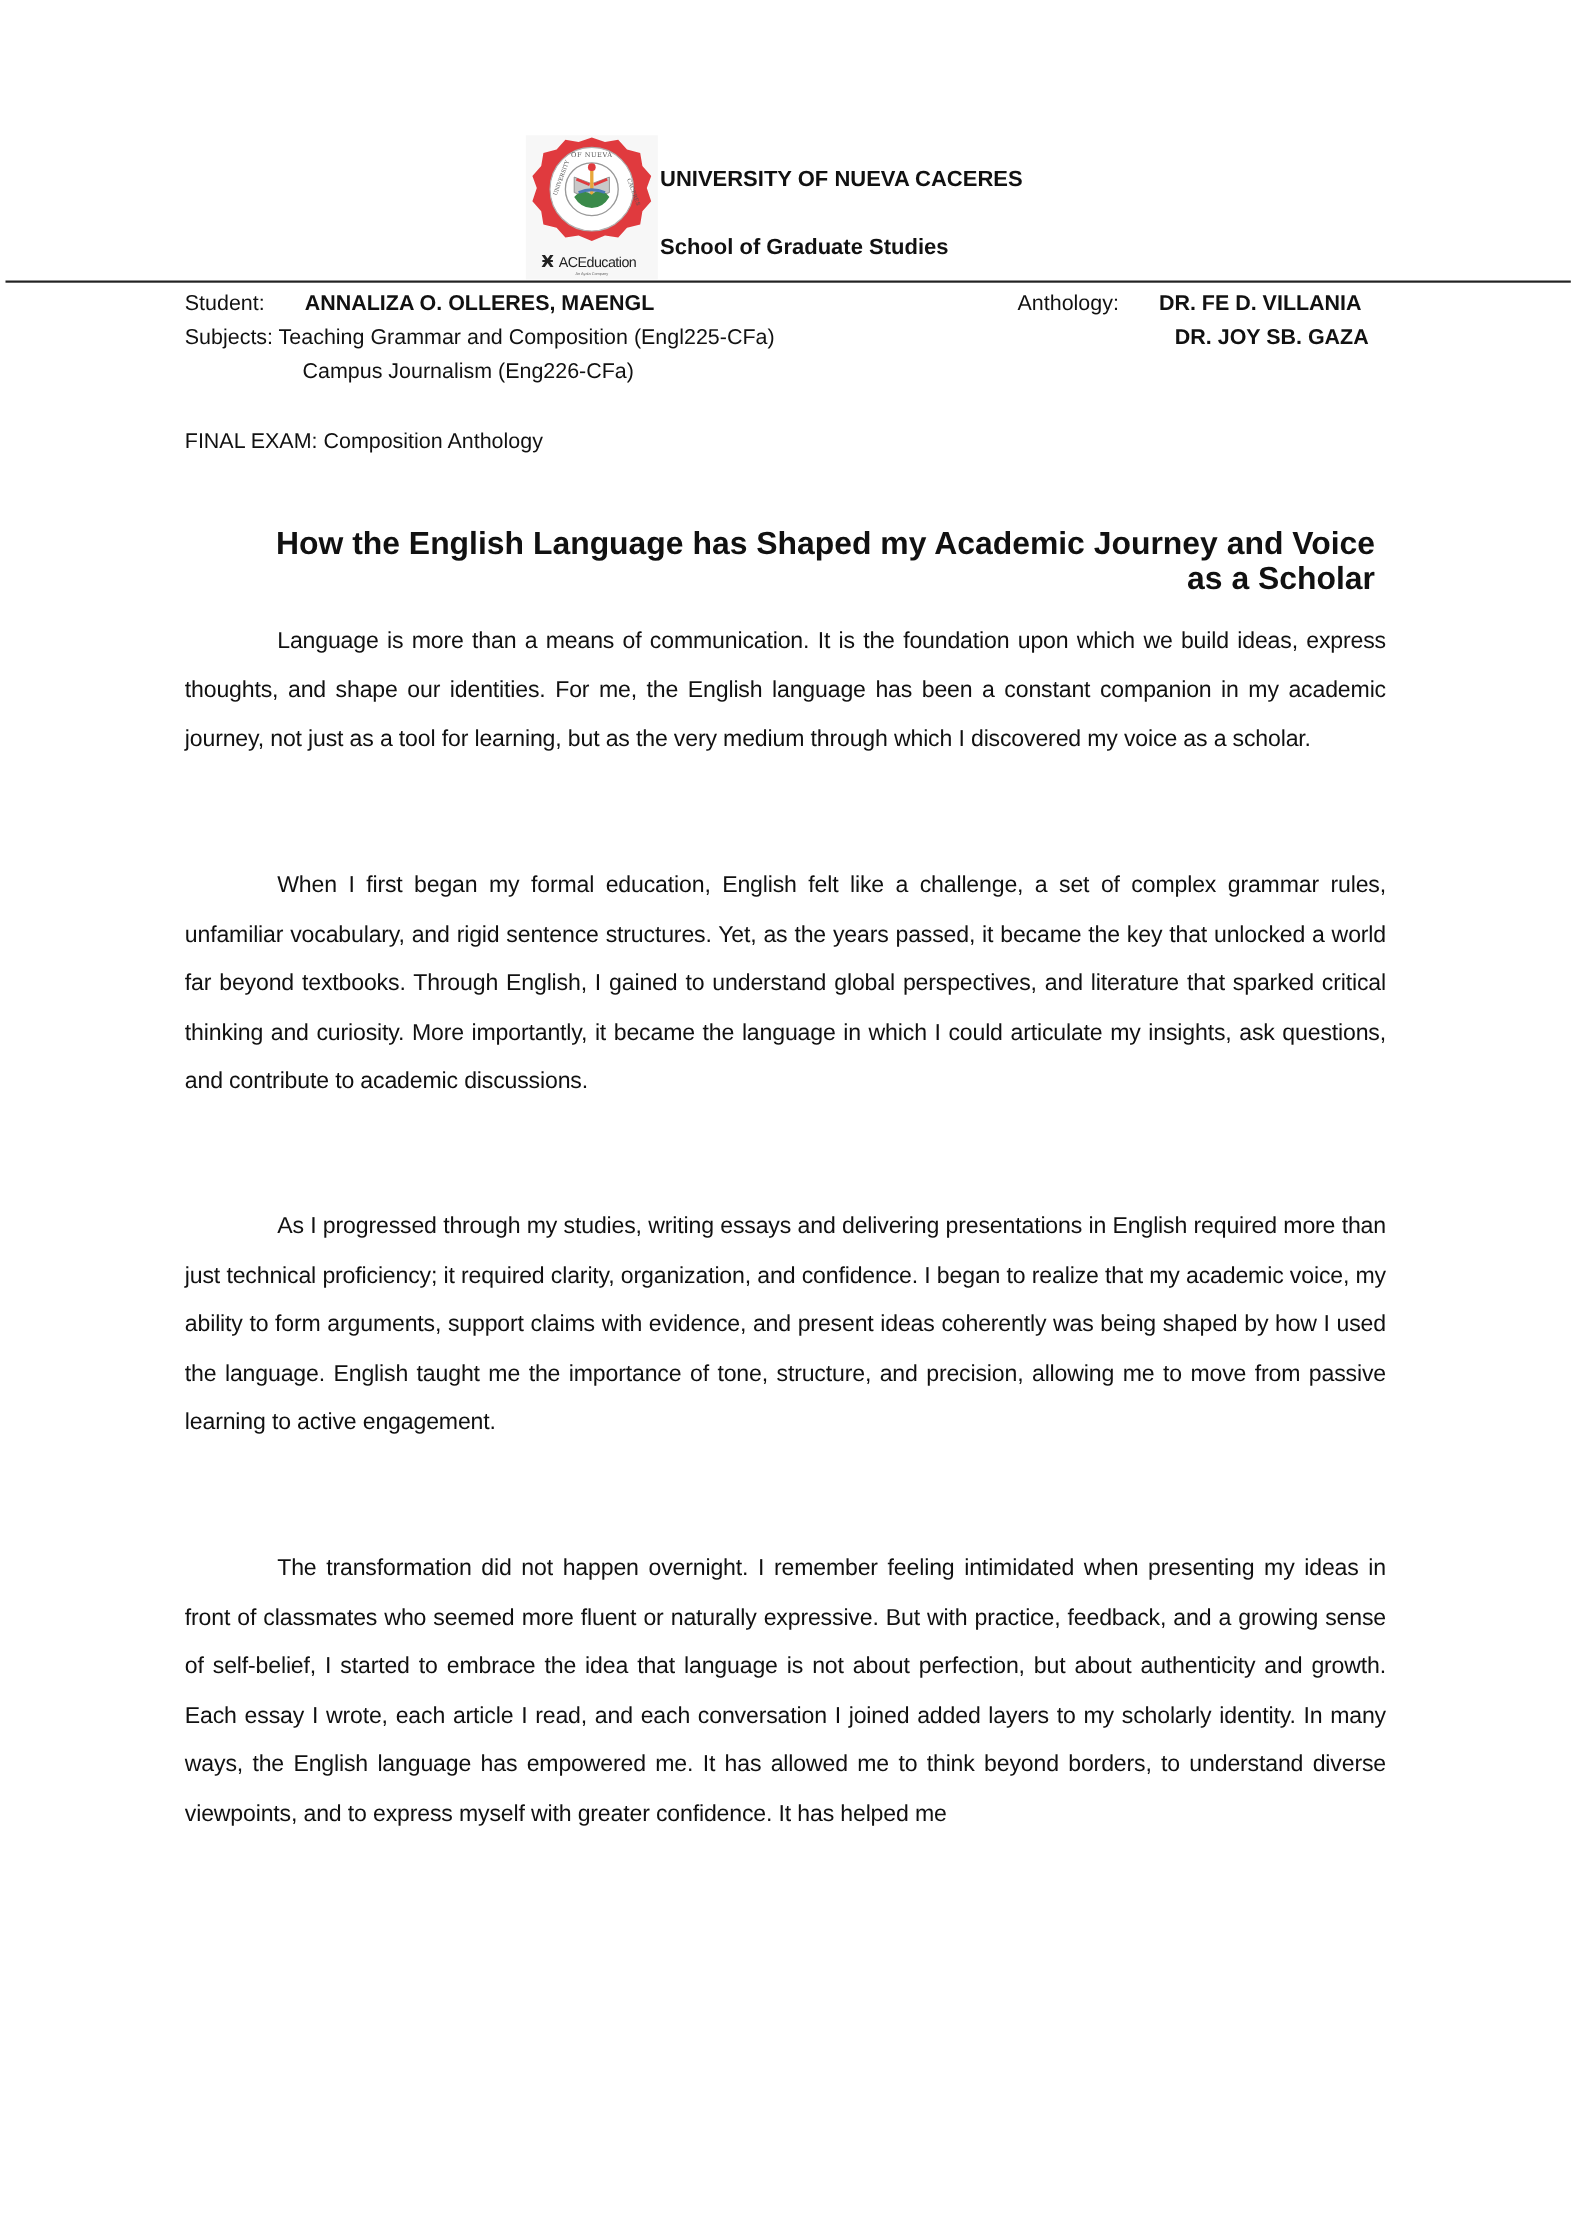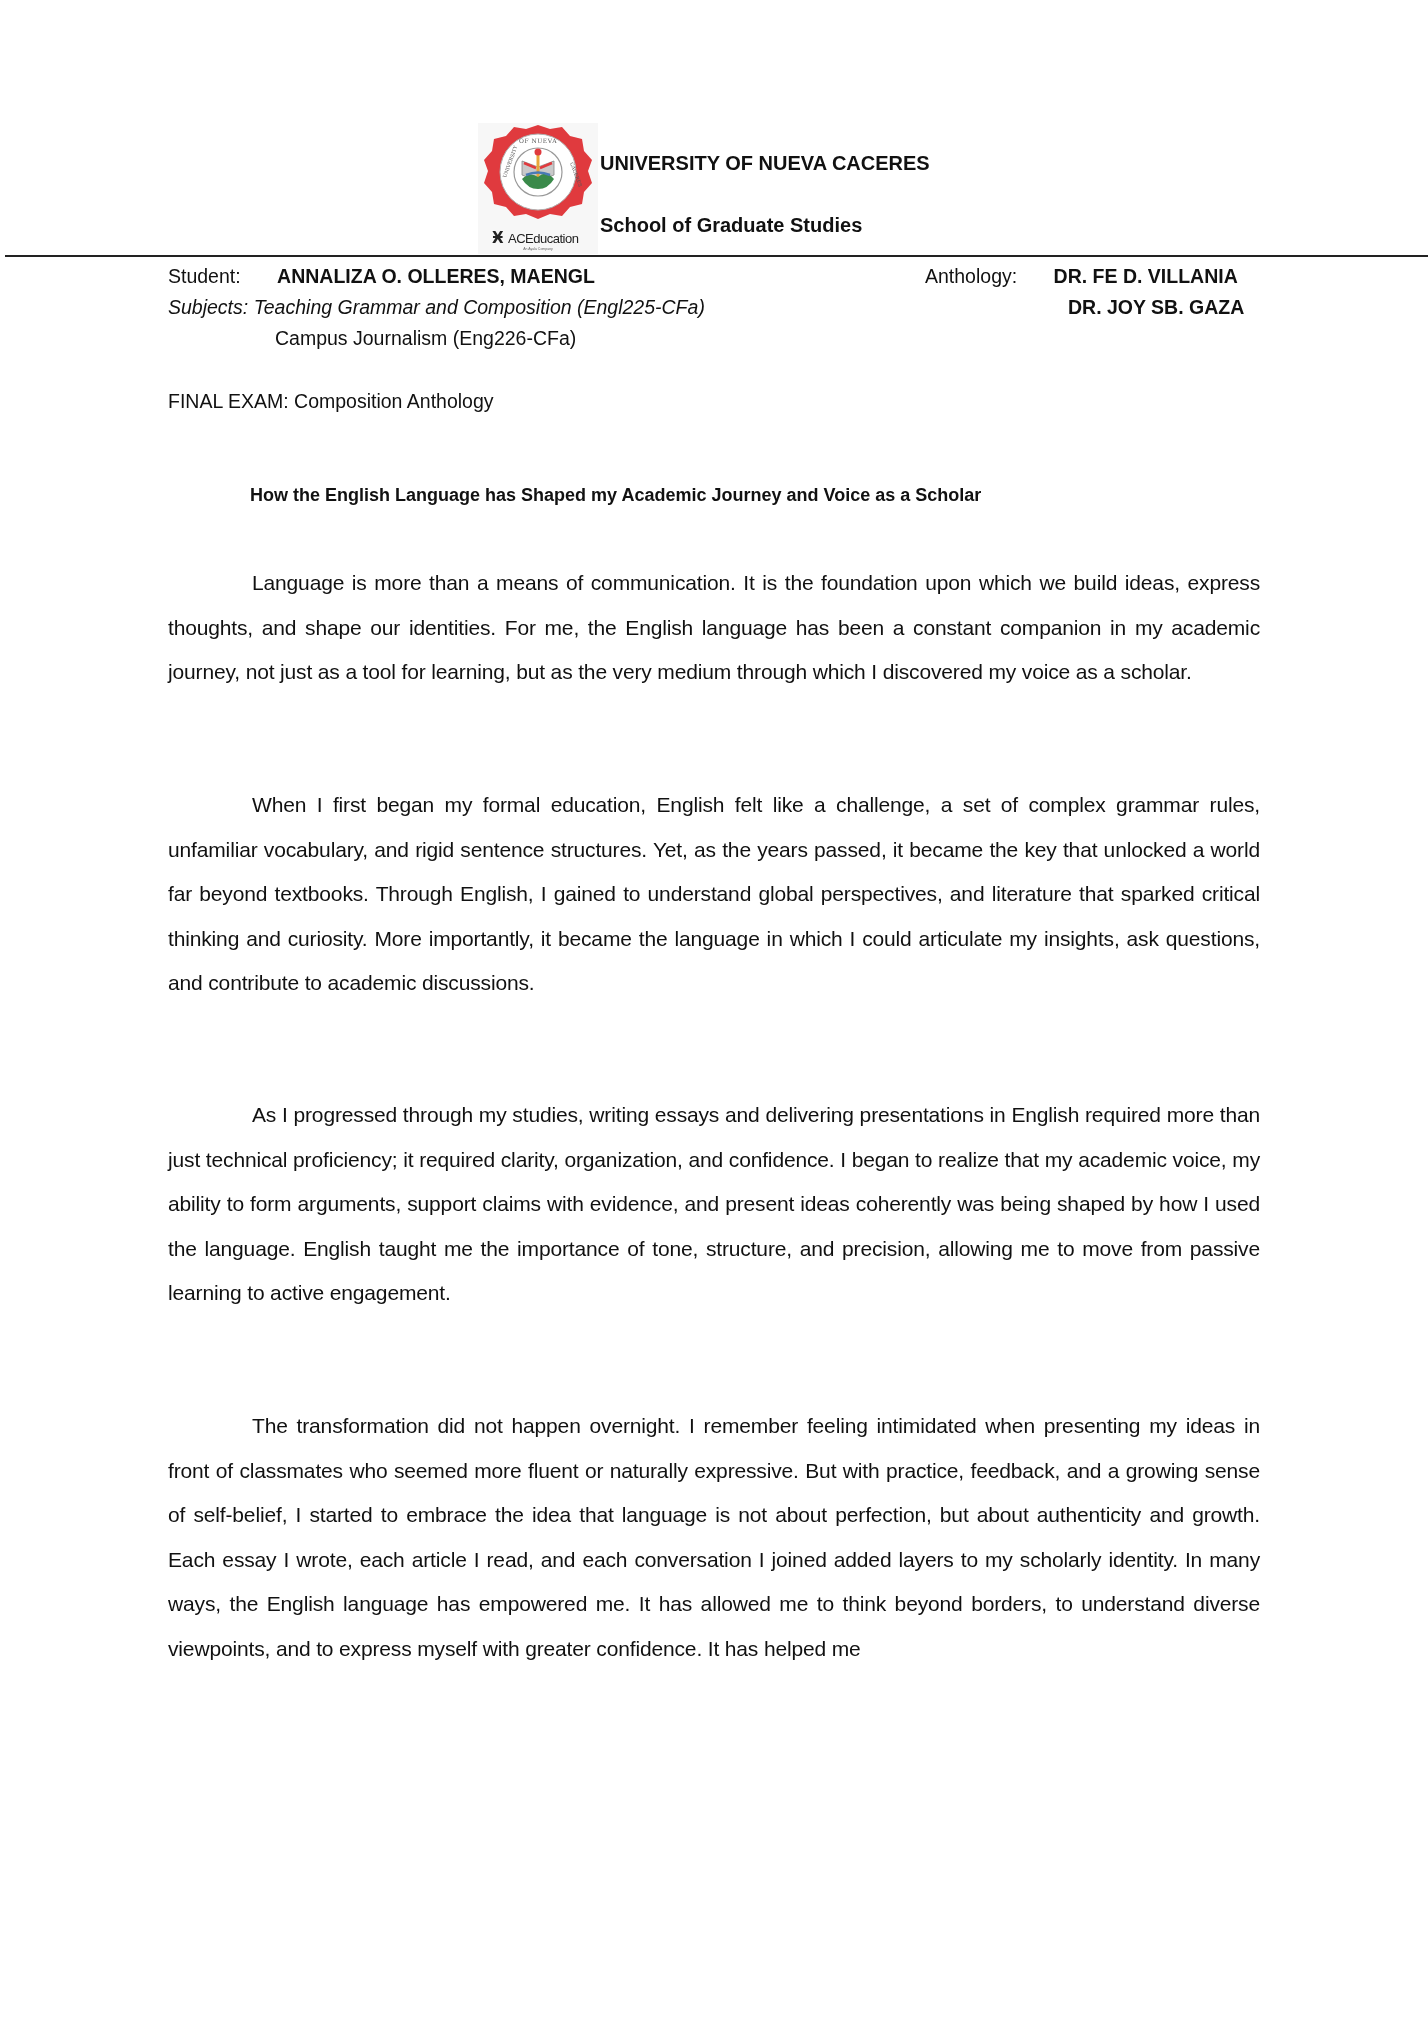--- a/index.html
+++ b/index.html
@@ -13,29 +13,29 @@
          font-family: "Liberation Sans", sans-serif; font-size: 20px; line-height: 31px; color: #111; }
   .hdr.l1 { top: 148px; font-weight: bold; }
   .hdr.l2 { top: 179px; }
   .hdr.l3 { top: 210px; font-weight: bold; }
   .rule { position: absolute; left: 5px; right: 0; top: 255px; height: 2px; background: #222; }
 
   
   .meta { position: absolute; font-family: "Liberation Sans", sans-serif; font-size: 19.5px; line-height: 31px; color: #111; white-space: nowrap; }
   .meta b { font-weight: bold; margin-left: 31px; }
   .m-student { left: 168px; top: 261px; }
-  .m-subjects { left: 168px; top: 292px; font-style: italic; }
+  .m-subjects { left: 168px; top: 292px; }
   .m-campus { left: 275px; top: 323px; }
   .m-prof { left: 925px; top: 261px; }
   .m-prof2 { left: 1037px; top: 292px; }
   .m-exam { left: 168px; top: 386px; }
 
   
-  .title { position: absolute; left: 250px; width: 1000px; top: 480px; text-align: left;
-           font-family: "Liberation Sans", sans-serif; font-weight: bold; font-size: 18px; line-height: 31px; color: #111; }
+  .title { position: absolute; left: 250px; width: 1000px; top: 480px; text-align: right;
+           font-family: "Liberation Sans", sans-serif; font-weight: bold; font-size: 29px; line-height: 31px; color: #111; }
 
   
   .para { position: absolute; left: 168px; width: 1092px; text-align: justify;
           font-family: "Liberation Sans", sans-serif; font-size: 21px; line-height: 44.6px; color: #111;
           text-indent: 84px; letter-spacing: -0.15px; }
   .p1 { top: 561px; }
   .p2 { top: 783px; }
   .p3 { top: 1093px; }
   .p4 { top: 1404px; }
 </style>

